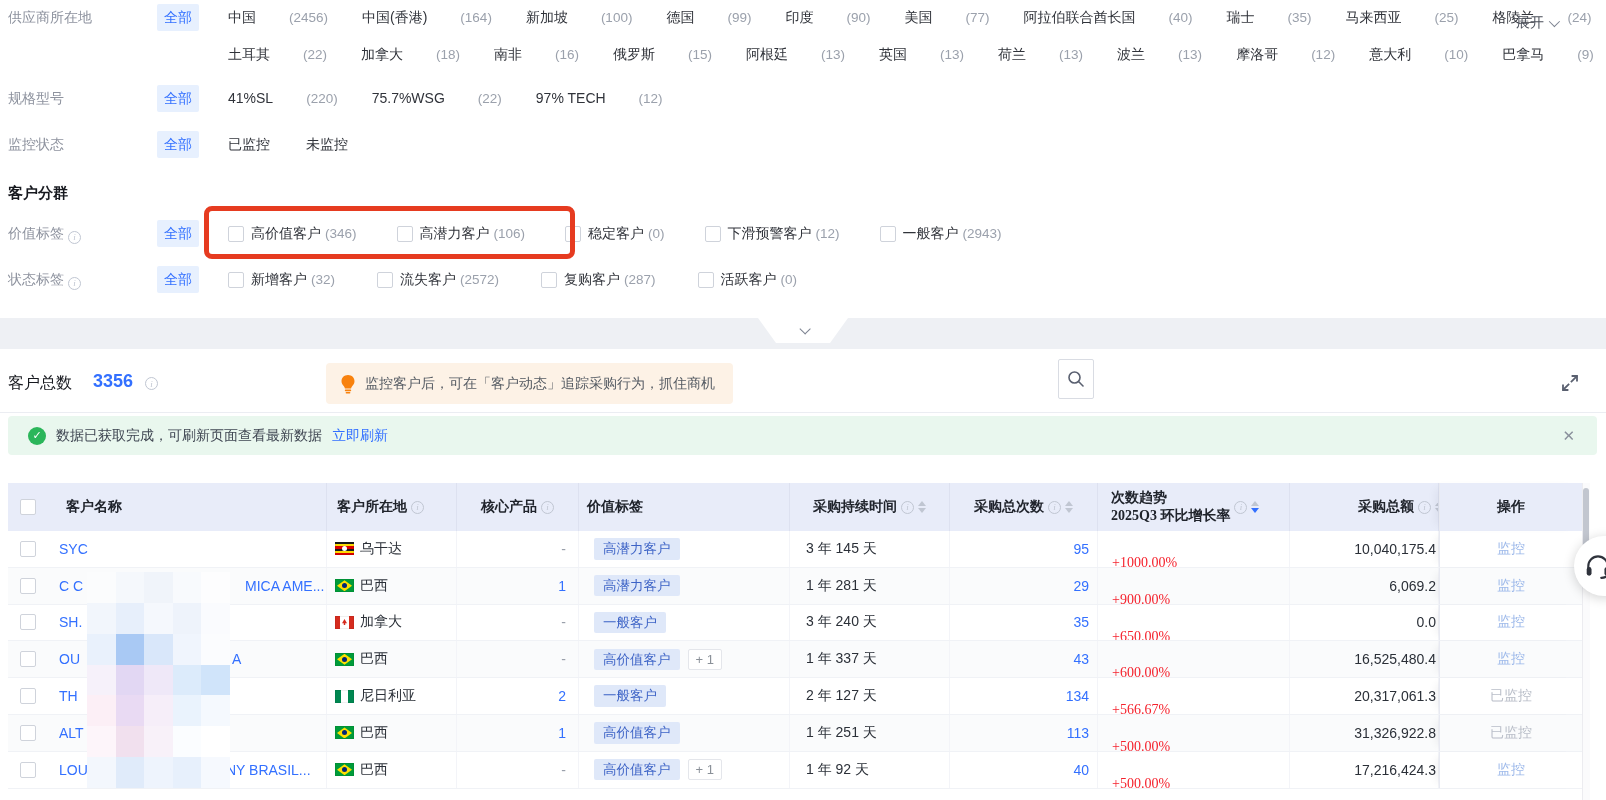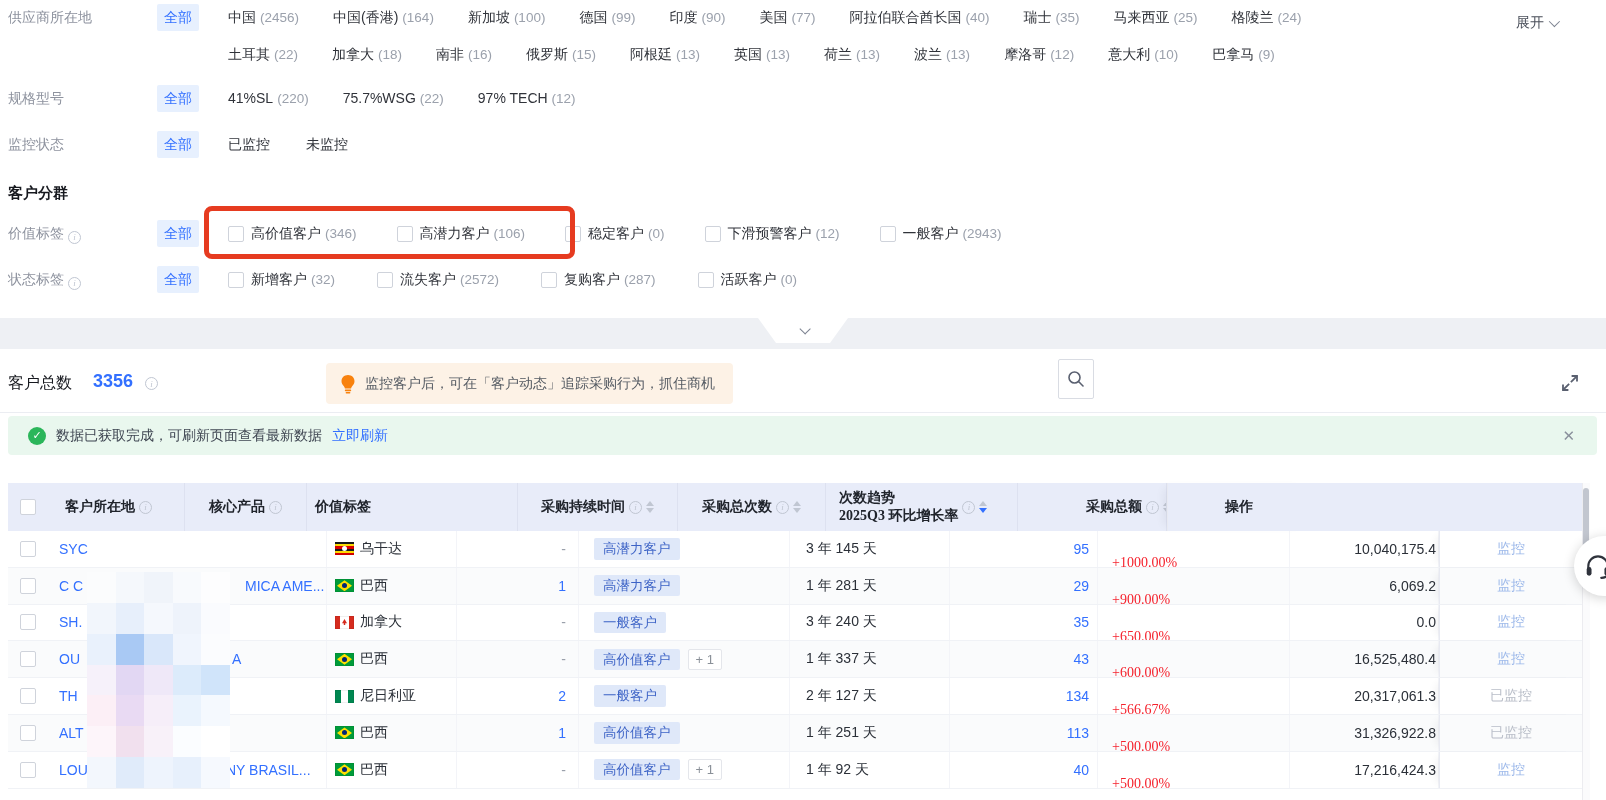--- a/index.html
+++ b/index.html
@@ -8,21 +8,21 @@
   .page { position:relative; width:1606px; height:800px; overflow:hidden; background:#fff; }
 
   
   .filter-panel { position:absolute; left:0; top:0; width:1606px; height:318px; background:#fff; }
   .frow { position:absolute; left:0; width:1606px; display:flex; align-items:flex-start; }
   .flabel { position:absolute; left:8px; top:5px; color:#8d929e; }
   .flabel .info { vertical-align:-2px; }
   .chip-all { position:absolute; left:157px; top:0; width:42px; height:27px; background:#e7f0fe; color:#3370ff;
               display:flex; align-items:center; justify-content:center; border-radius:2px; cursor:pointer; }
   .opts { position:absolute; left:228px; top:0; display:flex; align-items:center; gap:34px; white-space:nowrap; }
-  .fopt { display:inline-flex; align-items:center; cursor:pointer; line-height:27px; }
+  .fopt { display:inline-flex; align-items:center; cursor:pointer; line-height:27px;gap:29px; }
   .oname { color:#30333a; }
   .ocount { color:#9ba1ac; margin-left:4px; font-size:13.5px; }
   .cbopt { display:inline-flex; align-items:center; cursor:pointer; line-height:27px; }
   .cbx { width:16px; height:16px; border:1px solid #cfd3db; border-radius:2px; background:#fff; flex:none; margin-right:7px; }
   .seg-title { position:absolute; left:8px; top:184px; font-weight:bold; font-size:15px; color:#17191f; }
   .expand-link { position:absolute; left:1516px; top:10px; color:#4a4f5a; cursor:pointer; display:flex; align-items:center; gap:5px; }
   .chev { width:8px; height:8px; border-right:1.5px solid #7c8290; border-bottom:1.5px solid #7c8290;
           transform:rotate(45deg) translateY(-2px); display:inline-block; }
   .red-box { position:absolute; left:204px; top:206px; width:371px; height:53px; border:5px solid #e63b20;
              border-radius:8px; pointer-events:none; z-index:10; }
@@ -362,20 +362,23 @@
     <span>数据已获取完成，可刷新页面查看最新数据</span>
     <span class="notice-link">立即刷新</span>
     <span class="notice-close">✕</span>
   </div>
 
   <div class="table">
     <div class="thead" id="thead">
         <div class="th c-cb">
           <span class="cbx"></span>
         </div>
+        <div class="th c-name">
+          <span>客户名称</span>
+        </div>
         <div class="th c-loc">
           <span>客户所在地</span>
           <span class="info"></span>
         </div>
         <div class="th c-prod">
           <span>核心产品</span>
           <span class="info"></span>
         </div>
         <div class="th c-tag">
           <span>价值标签</span>

